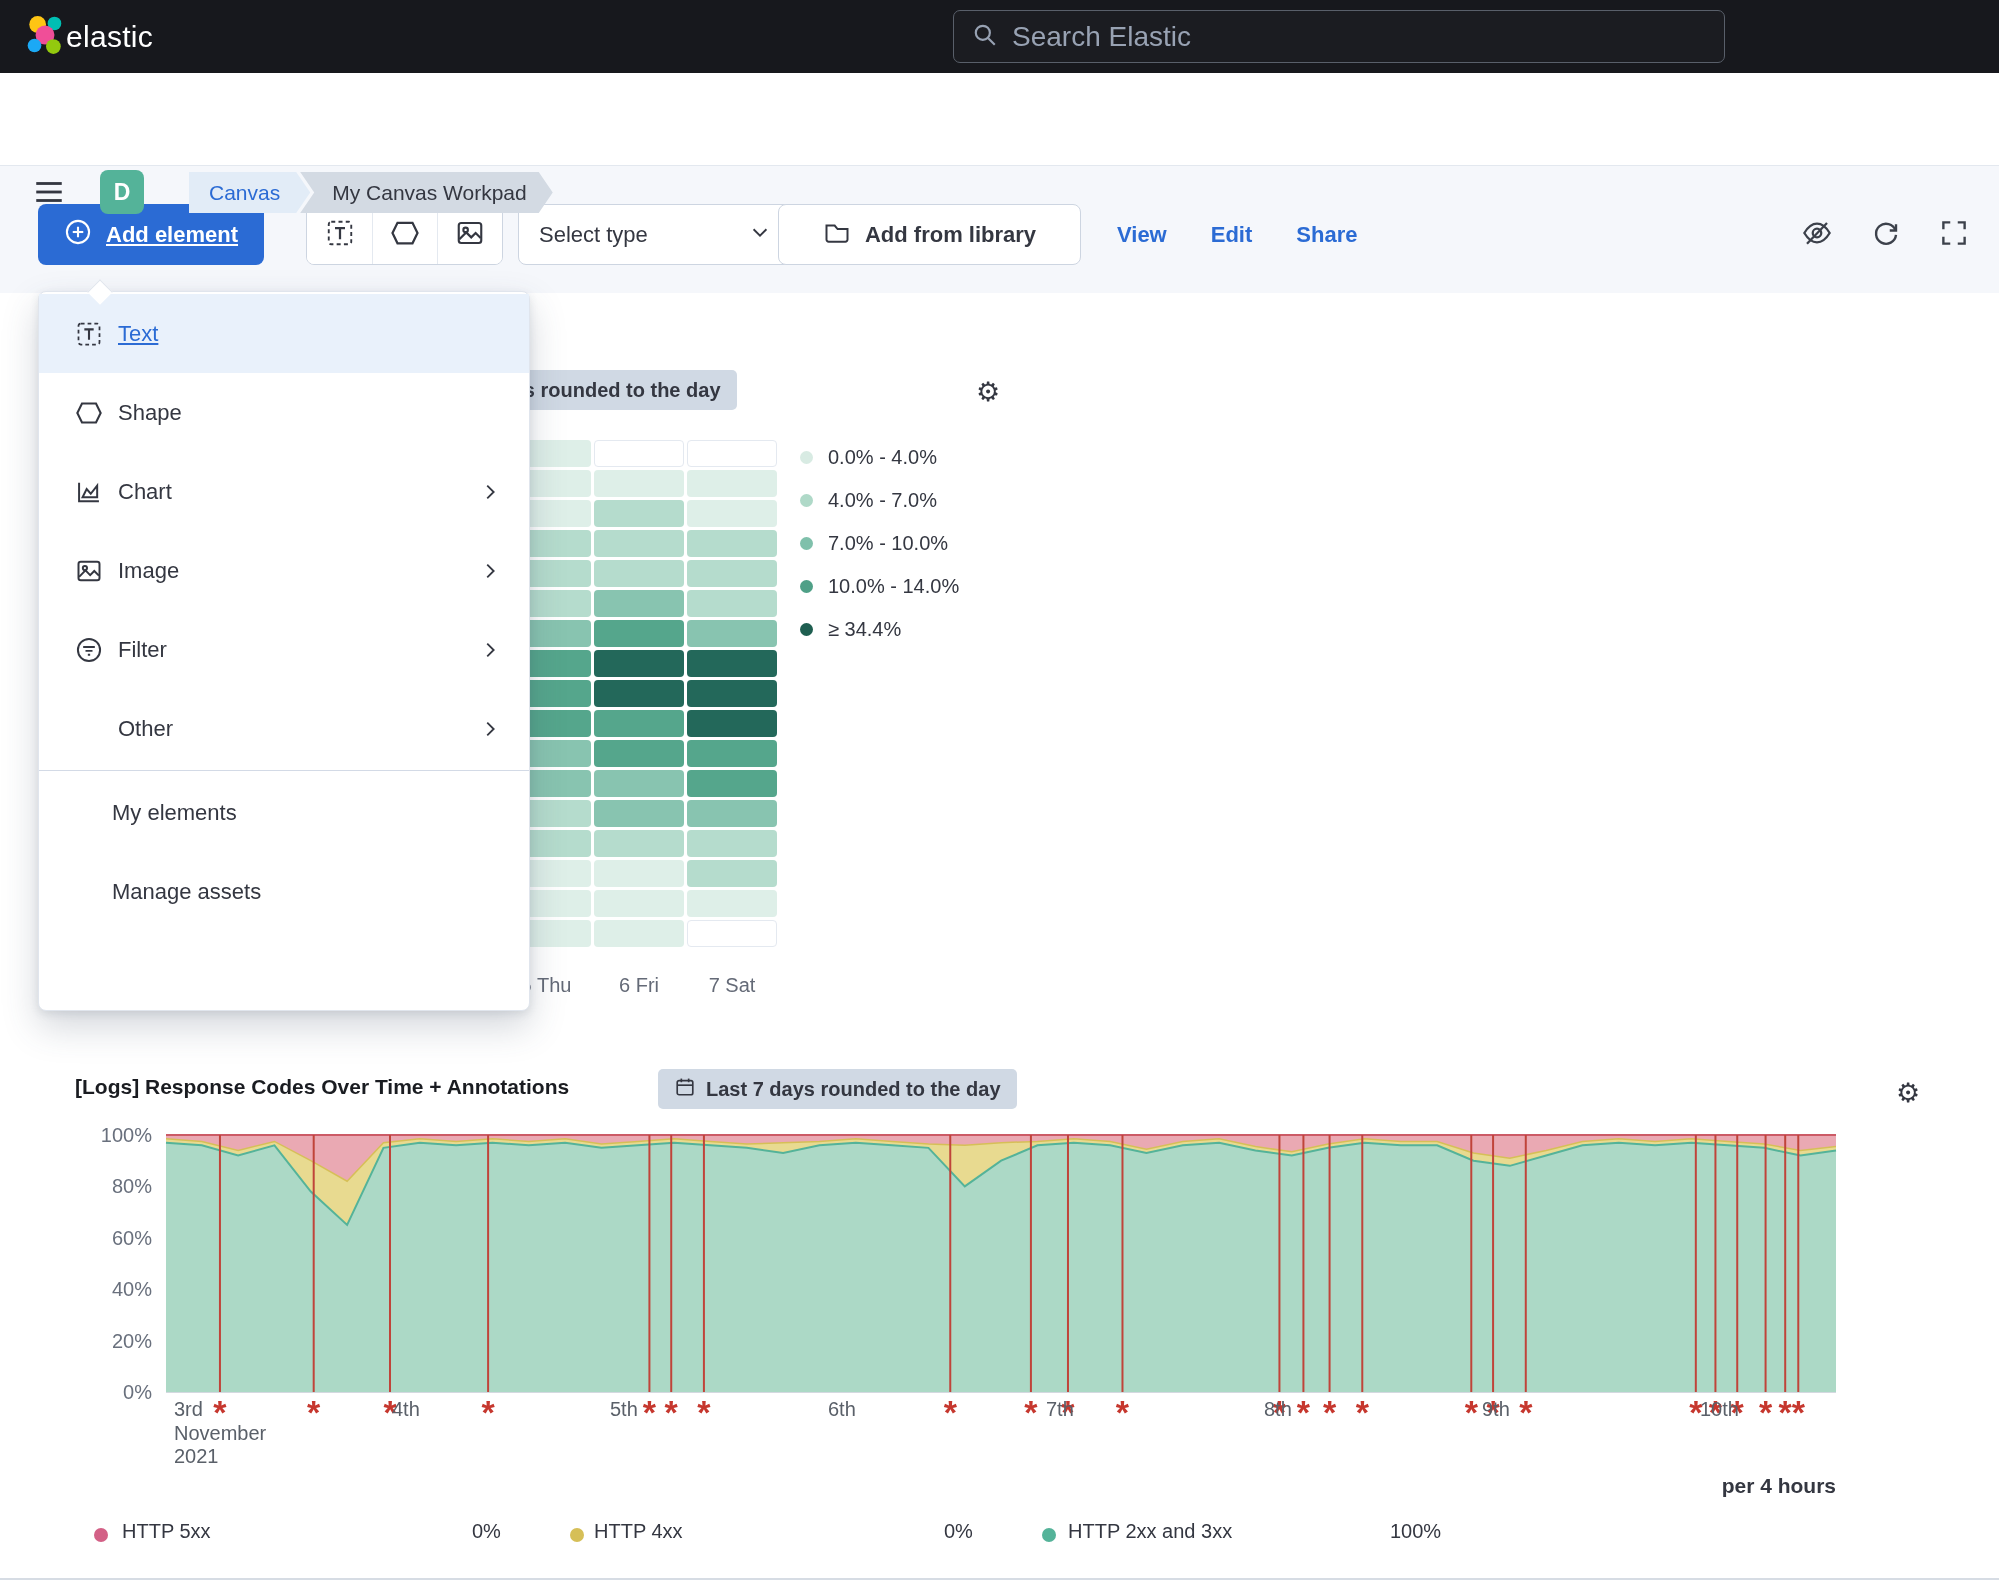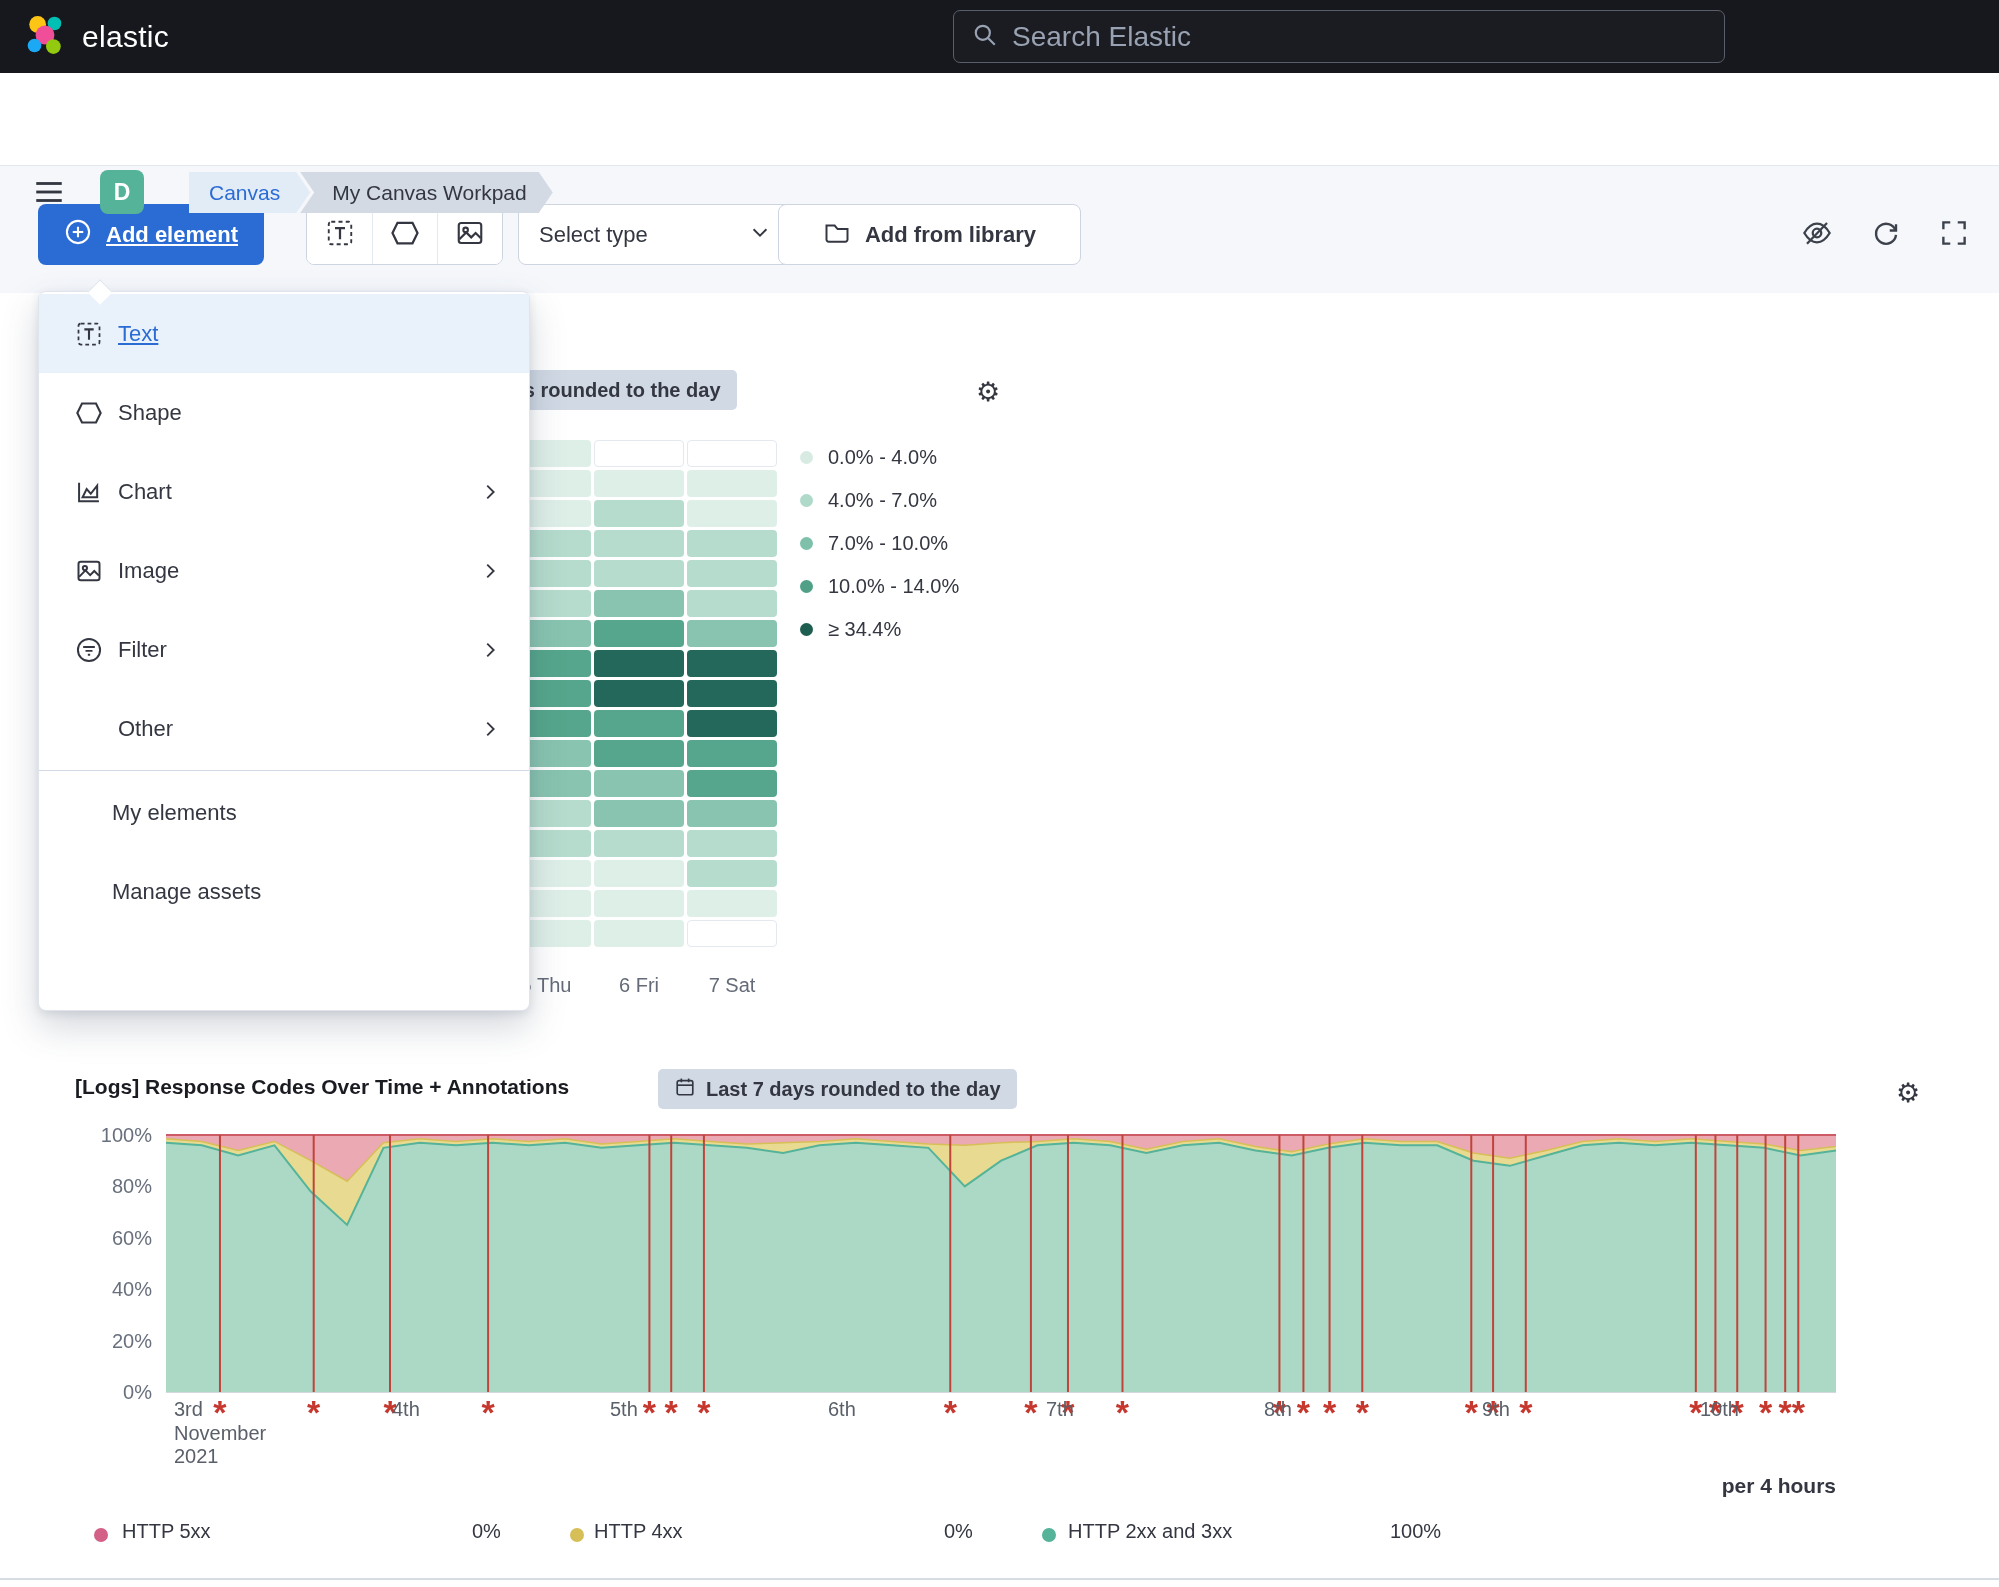--- a/index.html
+++ b/index.html
@@ -2,21 +2,21 @@
 <html style="--accent: #2B6BD4; --topbar-bg: #17181D; --avatar-bg: #54B399;"><head>
 <meta charset="utf-8">
 <style>
   *{box-sizing:border-box;margin:0;padding:0}
   html,body{background:#fff}
   body{font-family:"Liberation Sans",sans-serif;color:#343741}
   .page{position:relative;width:1999px;height:1587px;overflow:hidden;background:#fff}
 
   
   .topbar{position:absolute;left:0;top:0;width:100%;height:73px;background:var(--topbar-bg,#17181d);display:flex;align-items:center;z-index:5}
-  .brand{display:flex;align-items:center;gap:16px;margin-left:24px;cursor:pointer}
+  .brand{display:flex;align-items:center;margin-left:24px;cursor:pointer}
   .brand-text{color:#fff;font-size:30px;font-weight:500;letter-spacing:.3px}
   .searchbox{position:absolute;left:953px;top:10px;width:772px;height:53px;border:1px solid #595f6a;border-radius:7px;display:flex;align-items:center;padding:0 18px;gap:14px;background:rgba(255,255,255,.02)}
   .searchbox input{flex:1;background:transparent;border:none;outline:none;color:#c7ced9;font-size:28px;font-family:inherit}
   .searchbox input::placeholder{color:#98A2B3;opacity:1}
 
   
   .crumbbar{position:absolute;top:73px;left:0;width:100%;height:93px;background:#fff;border-bottom:1px solid #e3e8ef;z-index:4}
   .hamburger{position:absolute;left:26px;top:97px;width:46px;height:46px;border:none;background:transparent;cursor:pointer;display:flex;align-items:center;justify-content:center}
   .avatar{position:absolute;left:100px;top:97px;width:44px;height:44px;border-radius:8px;background:var(--avatar-bg,#54B399);color:#fff;font-weight:700;font-size:23px;display:flex;align-items:center;justify-content:center;cursor:pointer}
   .crumbs{position:absolute;left:189px;top:99px;height:41px;display:flex;align-items:flex-start}
@@ -174,20 +174,25 @@
 
     <button class="btn btn-secondary add-library">
       <span>
         <svg width="28" height="28" viewBox="0 0 24 24" fill="none" stroke="#343741" stroke-width="1.7">
             <path d="M3 6.5 h7 l2.5 3 h8.5 v9 a1.8 1.8 0 0 1 -1.8 1.8 H4.8 A1.8 1.8 0 0 1 3 18.5 z"></path>
           </svg>
       </span>
       <span>Add from library</span>
     </button>
 
+    <div class="top-links">
+      <a>View</a>
+      <a>Edit</a>
+      <a>Share</a>
+    </div>
 
     <div class="view-icons">
       <button>
         <span>
           <svg width="32" height="32" viewBox="0 0 24 24" fill="none" stroke="#3c414b" stroke-width="1.7">
               <path d="M2.5 12 C5.5 7 8.5 5 12 5 s6.5 2 9.5 7 c-3 5 -6 7 -9.5 7 s-6.5 -2 -9.5 -7 z"></path>
               <circle cx="12" cy="12" r="3.2"></circle>
               <line x1="4.5" y1="20" x2="19.5" y2="4.5"></line>
             </svg>
         </span>

